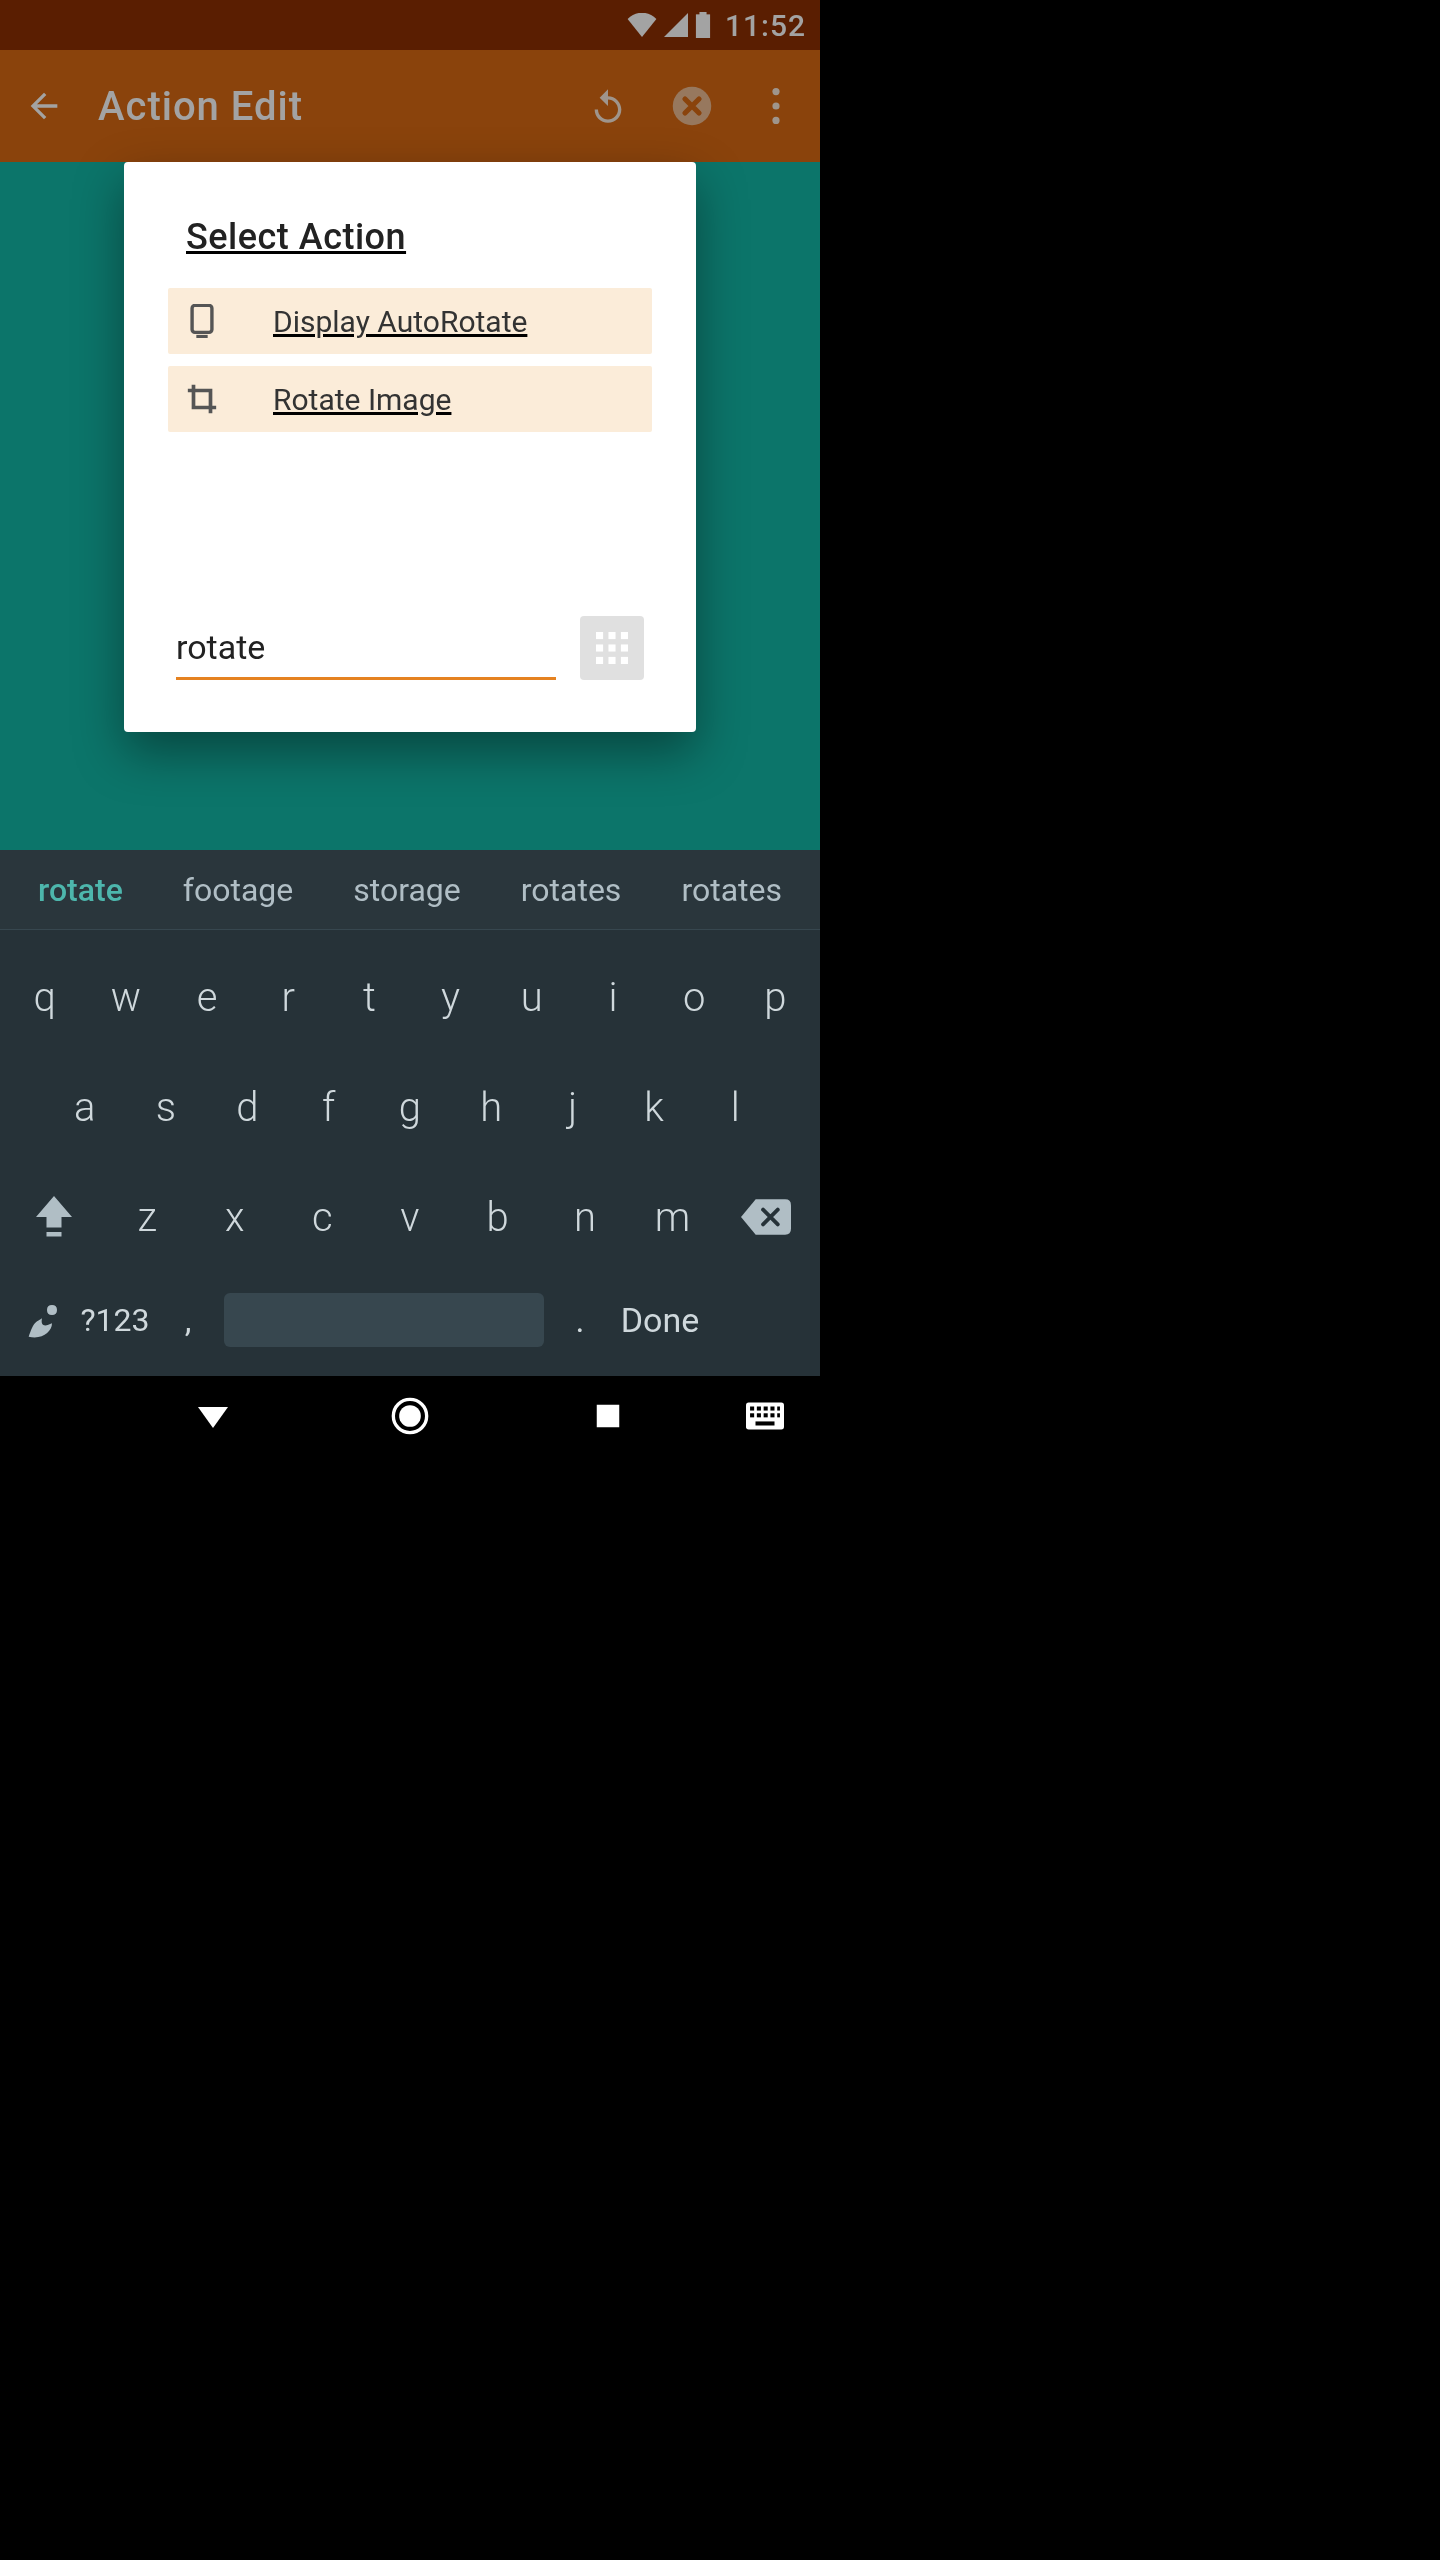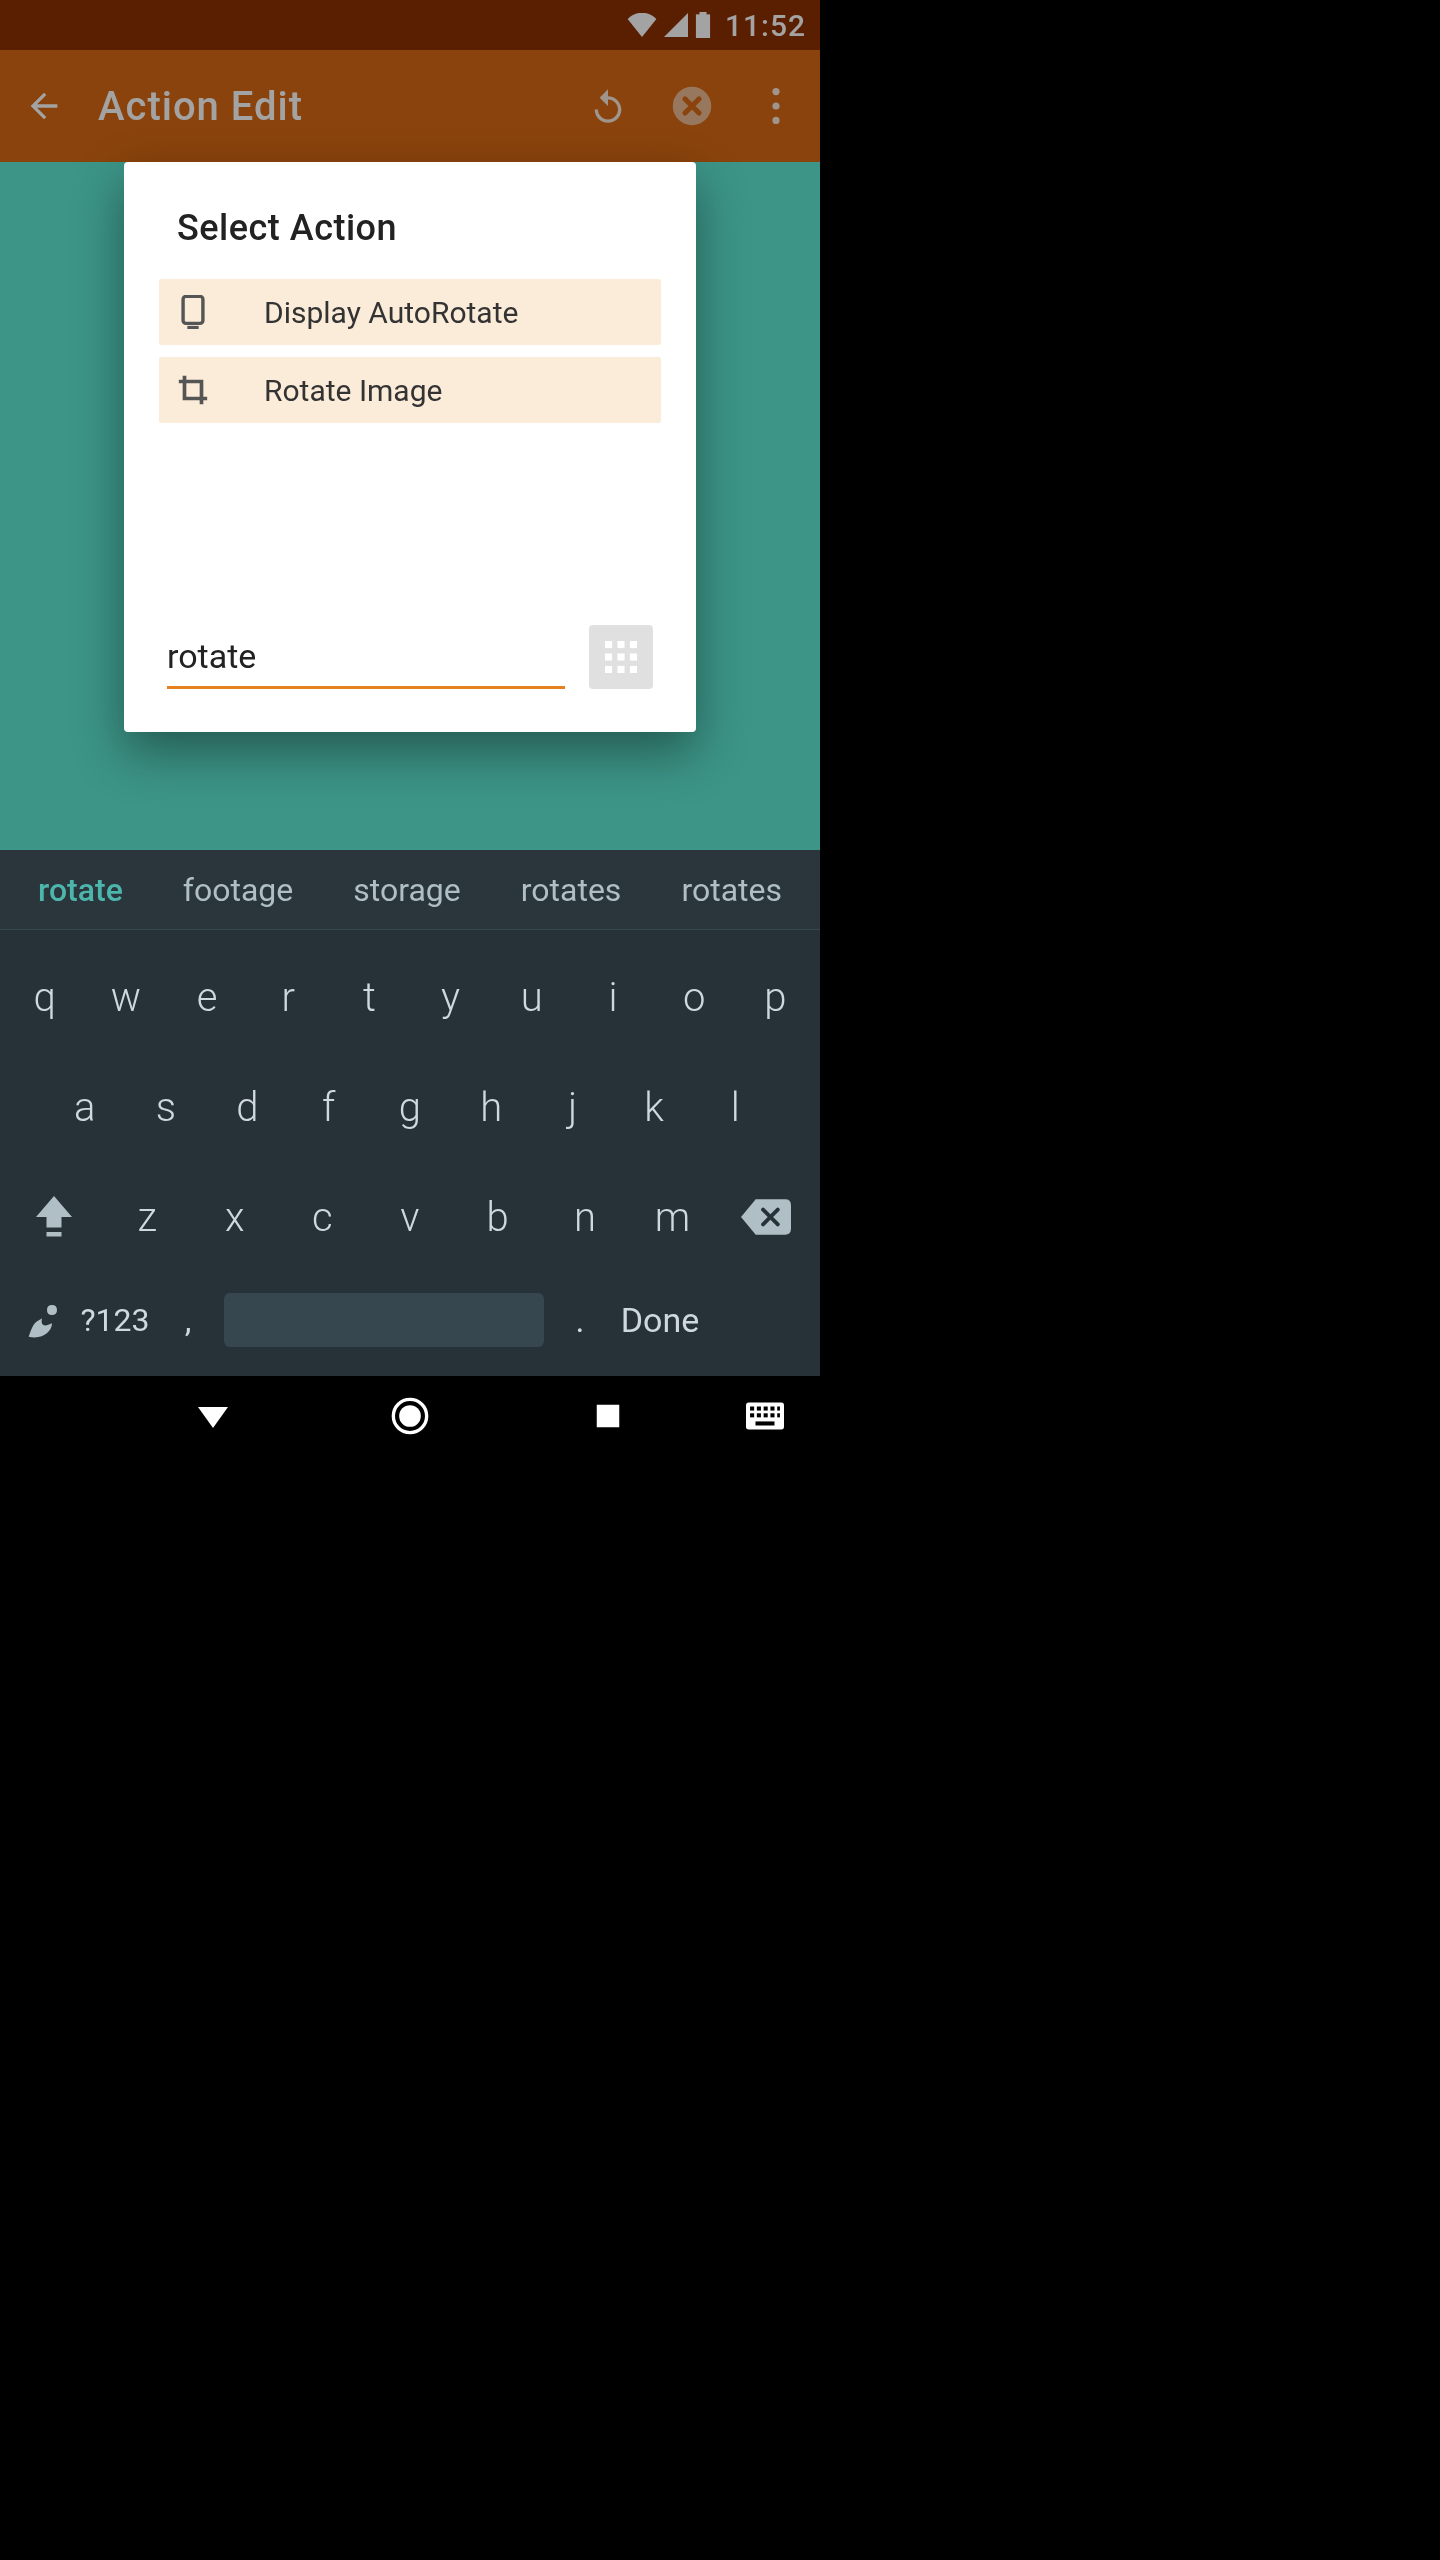--- a/index.html
+++ b/index.html
@@ -1,36 +1,36 @@
 <!DOCTYPE html>
 <html><head>
 <meta charset="utf-8">
 <style>
 * { margin: 0; padding: 0; box-sizing: border-box; font-family: Roboto, -apple-system, sans-serif; }
 html, body { width: 820px; height: 1456px; overflow: hidden; background: #000; }
 
-.screen { width: 820px; height: 1456px; position: relative; background: #5eead4; }
+.screen { width: 820px; height: 1456px; position: relative; background: #14b8a6; }
 
 
 .status-bar { height: 50px; background: #8e2f02; display: flex; justify-content: flex-end; align-items: center; padding: 0 14px; gap: 6px; color: #fff; font-size: 30px; font-weight: 500; }
 .status-bar .time { margin-left: 8px; letter-spacing: 1px; }
 .status-bar svg { display: block; }
 
 
 .app-bar { height: 112px; background: #d86a13; display: flex; align-items: center; padding: 12px 20px; }
 .app-bar .back { width: 48px; height: 48px; display: flex; align-items: center; justify-content: center; }
 .app-bar .title { color: #fff; font-size: 40px; font-weight: 500; margin-left: 30px; flex: 1; letter-spacing: 1px; }
 .app-bar .actions { display: flex; gap: 36px; align-items: center; }
 .app-bar .action { width: 48px; height: 48px; display: flex; align-items: center; justify-content: center; }
 
 
 .dim { position: absolute; top: 0; left: 0; right: 0; bottom: 0; background: rgba(0,0,0,0.36); }
 
 
-.dialog { position: absolute; top: 162px; left: 124px; width: 572px; height: 570px; background: #fff; border-radius: 4px; box-shadow: 0 20px 50px rgba(0,0,0,0.4); padding: 3px; display: flex; flex-direction: column; }
+.dialog { position: absolute; top: 162px; left: 124px; width: 572px; height: 570px; background: #fff; border-radius: 4px; box-shadow: 0 20px 50px rgba(0,0,0,0.4); padding: 12px; display: flex; flex-direction: column; text-decoration: underline; }
 .dialog-title { font-size: 36px; color: #222; font-weight: 500; padding: 42px 50px 30px 50px; letter-spacing: 0.5px; }
 .dialog-list { padding: 0 32px; flex: 1; }
 .list-item { background: #fbecd9; height: 66px; display: flex; align-items: center; margin-bottom: 12px; padding: 0 16px; gap: 53px; border-radius: 2px; }
 .list-item .icon { width: 36px; height: 36px; display: flex; align-items: center; justify-content: center; color: #555; }
 .list-item .label { font-size: 30px; color: #333; }
 
 .dialog-bottom { display: flex; align-items: flex-end; padding: 0 40px 40px 40px; gap: 24px; }
 .search-field { flex: 1; position: relative; }
 .search-field input { width: 100%; border: none; border-bottom: 3px solid #e58220; font-size: 34px; color: #222; padding: 6px 0 10px 0; outline: none; background: transparent; }
 .grid-btn { width: 64px; height: 64px; background: #e0e0e0; border-radius: 4px; display: flex; align-items: center; justify-content: center; }

